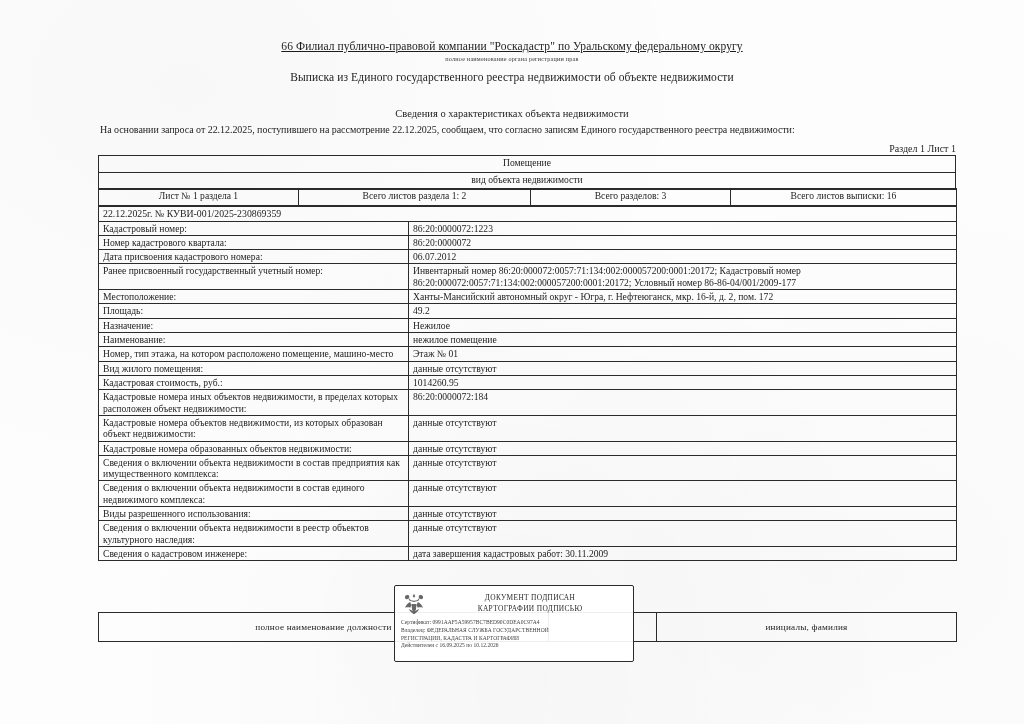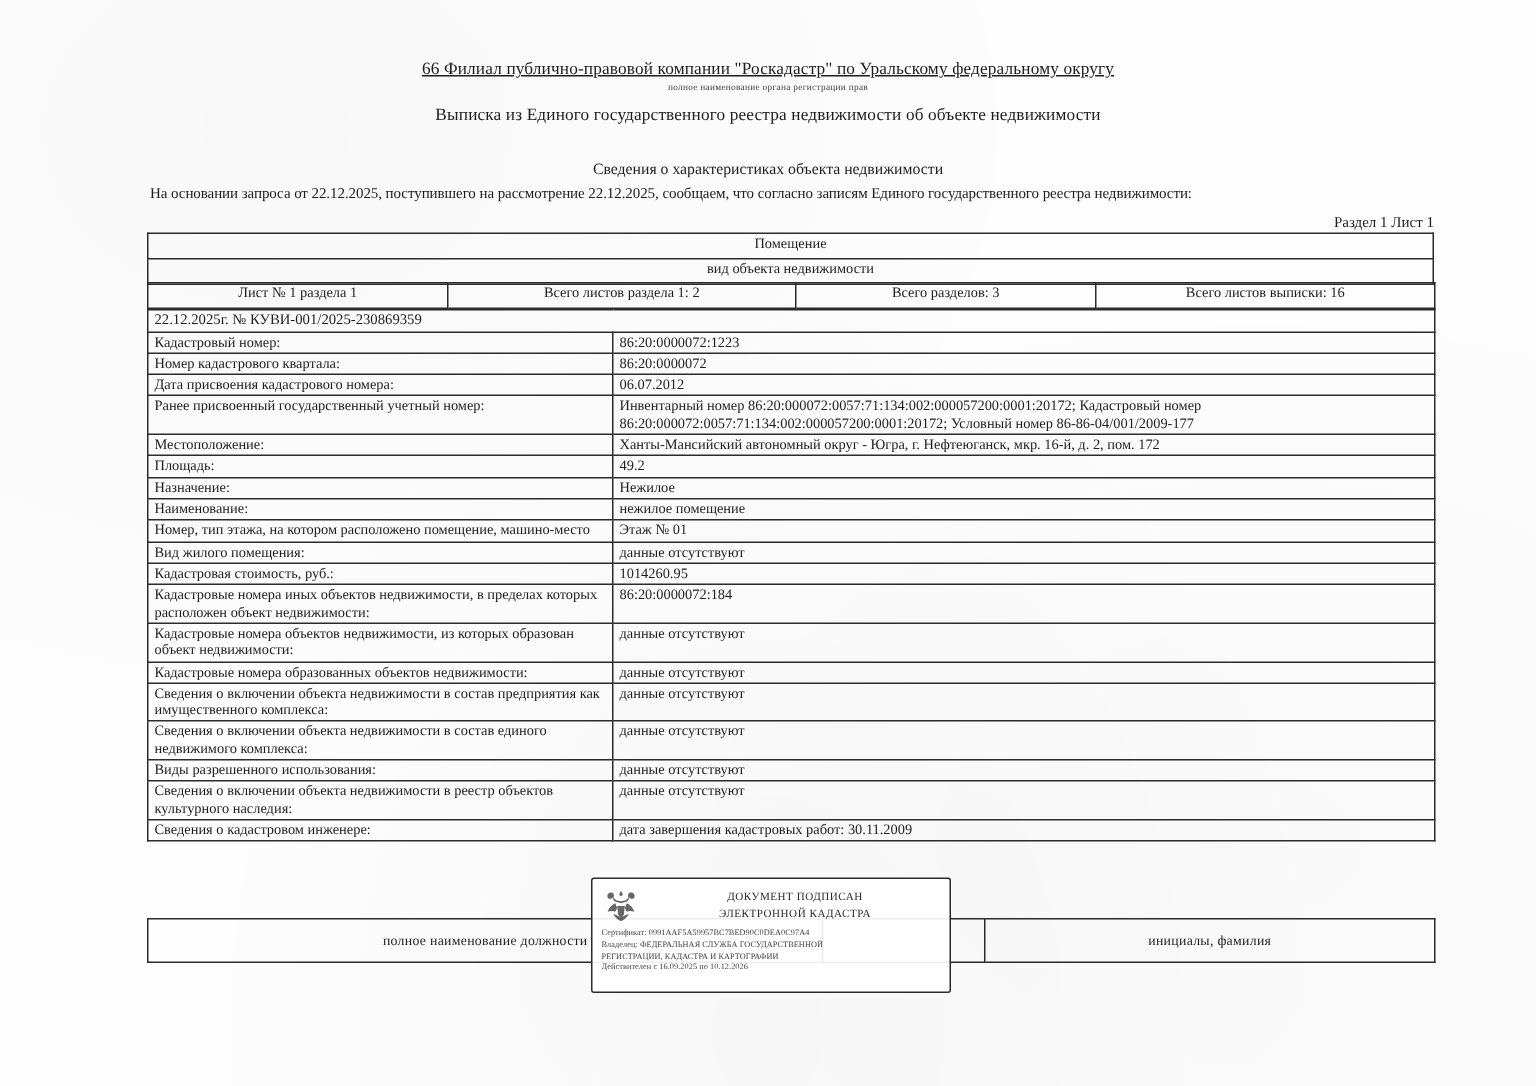--- a/index.html
+++ b/index.html
@@ -340,21 +340,21 @@
           <path d="M20 6 L22 10 L20 12 L18 10 Z"></path>
           <path d="M11 8 C7 7 5 10 6 13 C7 15 10 15 11 13 L13 17 L20 19 L27 17 L29 13 C30 15 33 15 34 13 C35 10 33 7 29 8 C27 9 27 12 28 13 L25 16 L20 17 L15 16 L12 13 C13 12 13 9 11 8 Z"></path>
           <path d="M14 19 C10 21 7 24 6 28 C9 27 12 27 14 28 L16 24 Z"></path>
           <path d="M26 19 C30 21 33 24 34 28 C31 27 28 27 26 28 L24 24 Z"></path>
           <path d="M16 22 L24 22 L23 31 L20 36 L17 31 Z"></path>
           <path d="M12 30 C13 33 16 36 20 38 C24 36 27 33 28 30 L24 32 L20 34 L16 32 Z"></path>
         </g>
       </svg>
       <div class="stamp-head">
         <div>ДОКУМЕНТ ПОДПИСАН</div>
-        <div>ЭЛЕКТРОННОЙ КАДАСТРА</div>
+        <div>КАРТОГРАФИИ ПОДПИСЬЮ</div>
       </div>
     </div>
     <div class="stamp-fine">
       <div>Сертификат: 0991AAF5A59957BC7BED90C0DEA0C97A4</div>
       <div>Владелец: ФЕДЕРАЛЬНАЯ СЛУЖБА ГОСУДАРСТВЕННОЙ</div>
       <div>РЕГИСТРАЦИИ, КАДАСТРА И КАРТОГРАФИИ</div>
       <div>Действителен с 16.09.2025 по 10.12.2026</div>
     </div>
   </div>
 

